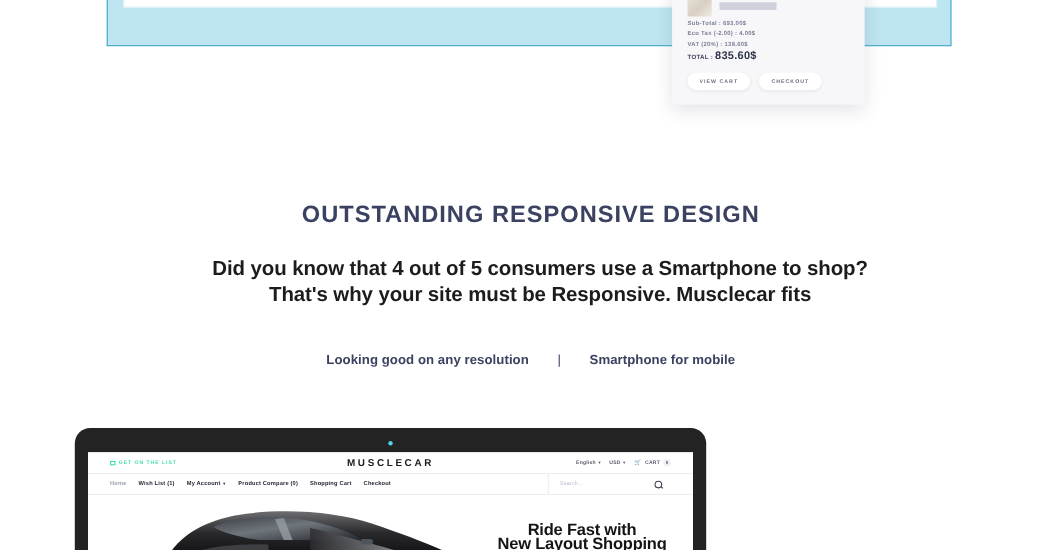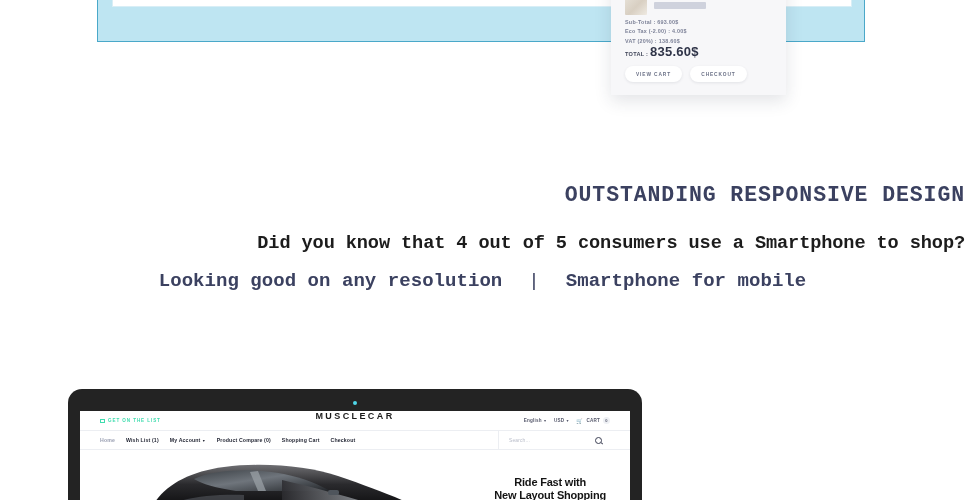--- a/index.html
+++ b/index.html
@@ -81,21 +81,21 @@
     line-height: 9.4px;
     white-space: nowrap;
     font-weight: bold;
   }
   .cart-total-line.grand {
     font-size: 5.6px;
     color: #3f4458;
     margin-top: 1px;
   }
   .cart-total-line.grand .amt {
-    font-size: 13px;
+    font-size: 10px;
     color: #2f3448;
   }
   .cart-buttons {
     position: absolute;
     left: 14px; top: 126px;
     display: flex;
     gap: 8px;
   }
   .cart-btn {
     background: #ffffff;
@@ -112,48 +112,47 @@
     cursor: pointer;
   }
   .cart-btn.view { width: 57px; }
   .cart-btn.checkout { width: 57px; }
 
   
   .copy-block {
     position: absolute;
     left: 0; top: 180px;
     width: 965px;
-    text-align: right;
-    font-family: Liberation Mono, monospace;
+    text-align: center;
   }
   .section-title {
     font-size: 21.5px;
     font-weight: bold;
     letter-spacing: 0.9px;
     color: #3b4160;
     margin: 0;
     line-height: 30px;
   }
   .section-sub {
     margin: 22px 0 0 0;
     font-size: 18.6px;
     font-weight: bold;
     color: #1c1c1c;
     line-height: 24px;
     letter-spacing: -0.1px;
     padding-left: 17px;
   }
   .section-sub .line { display: block; }
   .links-row {
-    margin-top: 14px;
+    margin-top: 40px;
     display: flex;
     justify-content: center;
     align-items: center;
     gap: 26px;
-    font-size: 19px;
+    font-size: 12px;
     font-weight: bold;
     color: #3b4160;
     letter-spacing: 0.05px;
   }
   .links-row a {
     color: #3b4160;
     text-decoration: none;
     cursor: pointer;
   }
   .links-sep { color: #3b4160; font-weight: normal; }
@@ -184,20 +183,21 @@
     height: 108px;
     background: #ffffff;
     overflow: hidden;
   }
 
   
   .store-utilbar {
     position: relative;
     height: 19px;
     display: flex;
+    align-items: center;
     padding: 0 20px;
     box-sizing: border-box;
   }
   .util-left {
     display: flex;
     align-items: center;
     gap: 3px;
     font-size: 4.6px;
     font-weight: bold;
     letter-spacing: 0.9px;
@@ -307,21 +307,21 @@
   }
   .hero-car {
     position: absolute;
     left: 52px; top: 6px;
     width: 300px; height: 66px;
   }
   .hero-text {
     position: absolute;
     right: 24px; top: 26px;
     text-align: center;
-    font-size: 11px;
+    font-size: 15px;
     font-weight: bold;
     color: #141414;
     line-height: 12.5px;
     letter-spacing: -0.2px;
     white-space: nowrap;
   }
   .hero-text .line { display: block; }
 </style>
 </head>
 <body>
@@ -358,20 +358,21 @@
   <div class="cart-buttons">
     <div class="cart-btn view">VIEW CART</div>
     <div class="cart-btn checkout">CHECKOUT</div>
   </div>
 </div>
 
 <div class="copy-block">
   <h2 class="section-title">OUTSTANDING RESPONSIVE DESIGN</h2>
   <p class="section-sub">
     <span class="line">Did you know that 4 out of 5 consumers use a Smartphone to shop?</span>
+    <span class="line">That's why your site must be Responsive. Musclecar fits</span>
   </p>
   <div class="links-row">
     <a href="#">Looking good on any resolution</a>
     <span class="links-sep">|</span>
     <a href="#">Smartphone for mobile</a>
   </div>
 </div>
 
 <div class="laptop">
   <div class="laptop-camera"></div>

